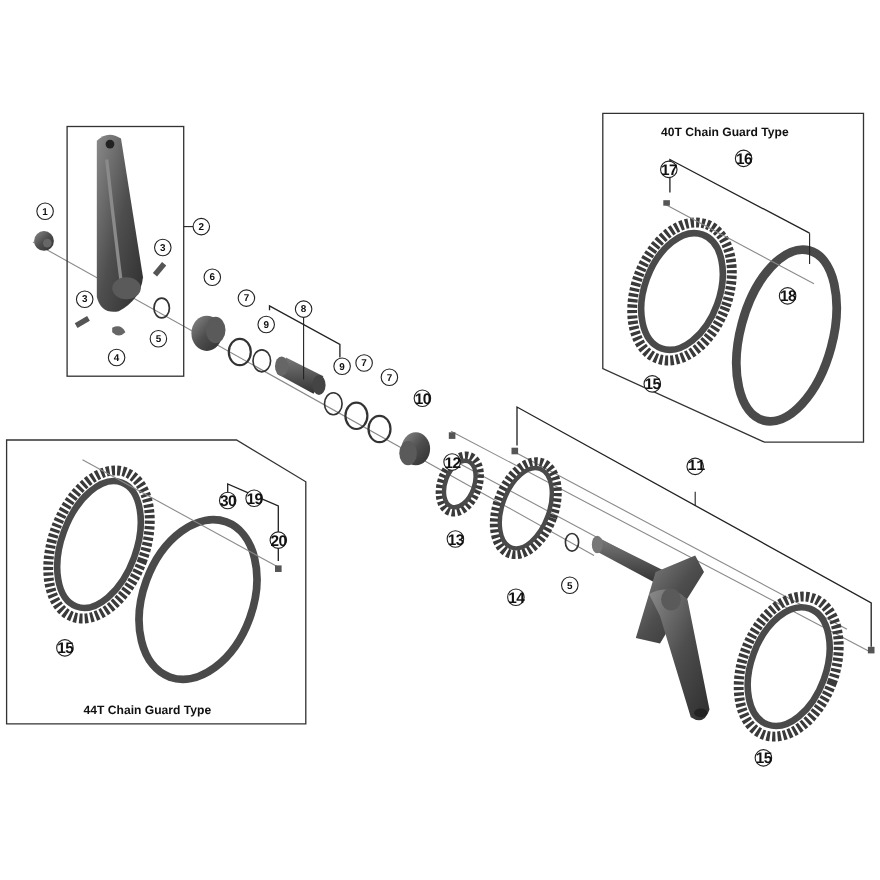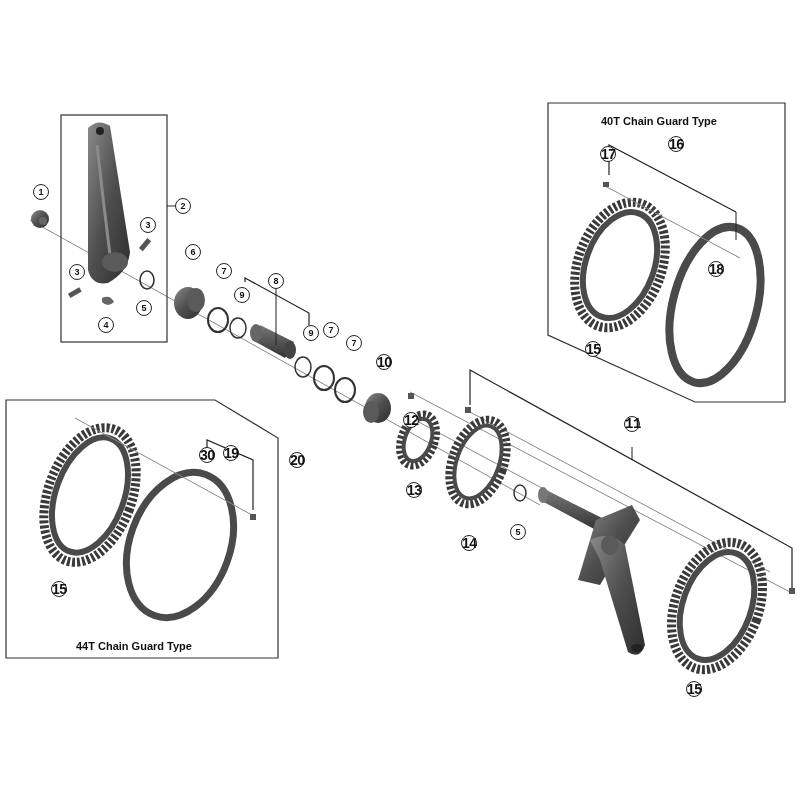--- a/index.html
+++ b/index.html
@@ -151,16 +151,16 @@
       <div class="callout wide" style="left: 414px; top: 490px;">13</div>
       <div class="callout wide" style="left: 469px; top: 532px; margin-top: 11px;">14</div>
       <div class="callout" style="left: 518px; top: 532px;">5</div>
       <div class="callout wide" style="left: 694px; top: 689px;">15</div>
       <div class="callout wide" style="left: 676px; top: 144px;">16</div>
       <div class="callout wide" style="left: 608px; top: 154px;">17</div>
       <div class="callout wide" style="left: 716px; top: 221px; margin-top: 48px;">18</div>
       <div class="callout wide" style="left: 593px; top: 349px;">15</div>
       <div class="callout wide" style="left: 231px; top: 433px; margin-top: 20px;">19</div>
       <div class="callout wide" style="left: 207px; top: 455px;">30</div>
-      <div class="callout wide" style="left: 253px; top: 460px; margin-left: 44px;">20</div>
+      <div class="callout wide" style="left: 253px; top: 491px;">20</div>
       <div class="callout wide" style="left: 59px; top: 589px;">15</div>
     </div>
 </div>
 
 </body></html>

